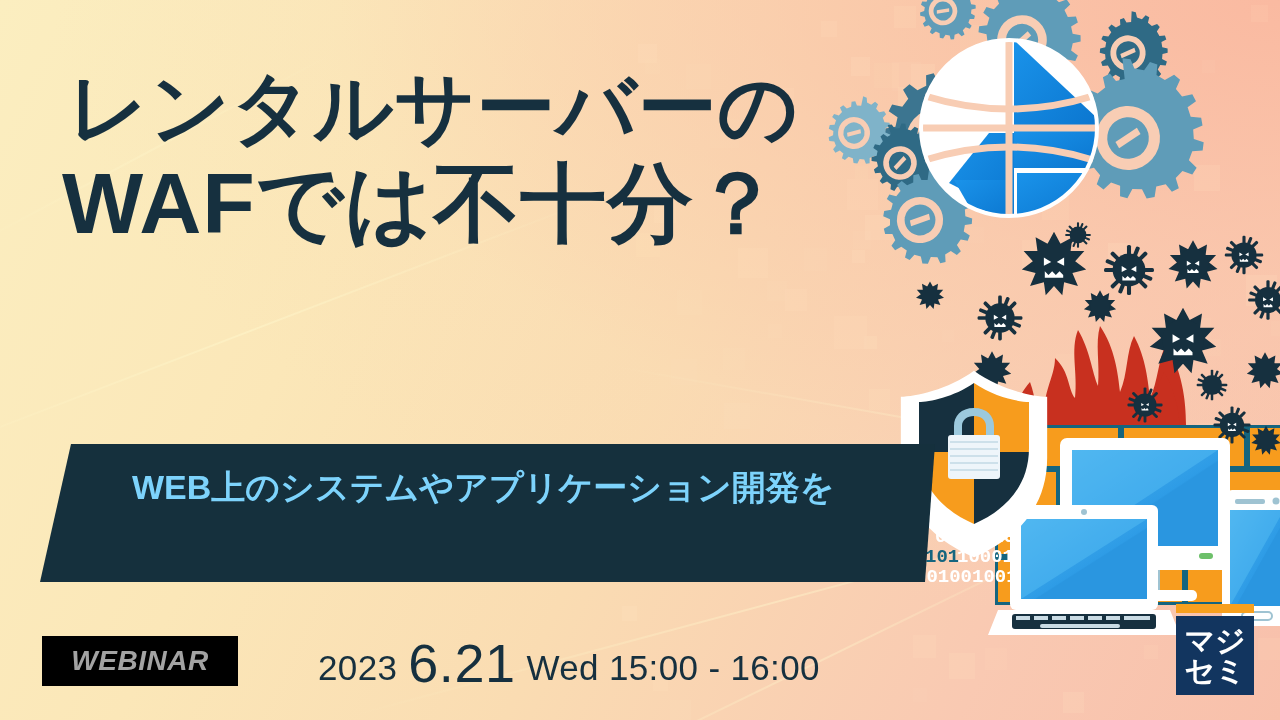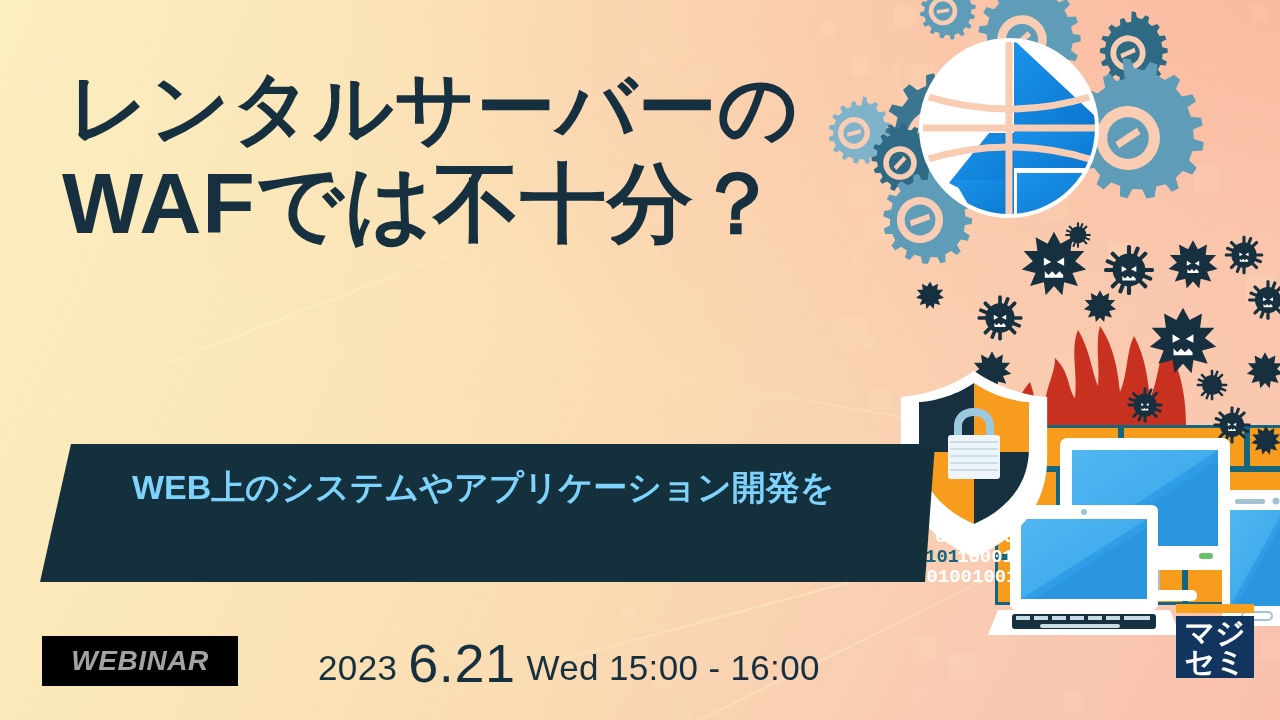--- a/index.html
+++ b/index.html
@@ -51,21 +51,21 @@
                  background:#000; display:flex; align-items:center; justify-content:center; z-index:6; }
   .webinar-box span { color:#a3a3a3; font-style:italic; font-weight:bold; font-size:28px; letter-spacing:.02em; }
 
   .datebar { position:absolute; left:318px; top:630px; z-index:6;
              color:#16303f; white-space:nowrap; display:flex; align-items:baseline; gap:11px; }
   .d-year { font-size:35px; font-weight:normal; letter-spacing:.01em; }
   .d-day  { font-size:54px; font-weight:normal; letter-spacing:.01em; position:relative; top:2px; }
   .d-rest { font-size:35px; font-weight:normal; letter-spacing:.01em; }
 
   
-  .logo { position:absolute; left:1176px; top:616px; width:78px; height:62px;
+  .logo { position:absolute; left:1176px; top:616px; width:78px; height:79px;
           background:#12355f; z-index:7;
           display:flex; flex-direction:column; align-items:center; justify-content:center; }
   .logo span { color:#fff; font-weight:bold; font-size:30px; line-height:.97; letter-spacing:-.01em; }
   .logo-bar { position:absolute; left:1176px; top:604px; width:78px; height:9px; background:#f7a01e; z-index:7; }
 
   
   .art { position:absolute; inset:0; z-index:3; pointer-events:none; }
   .art2 { position:absolute; inset:0; z-index:4; pointer-events:none; }
 </style>
 </head>

